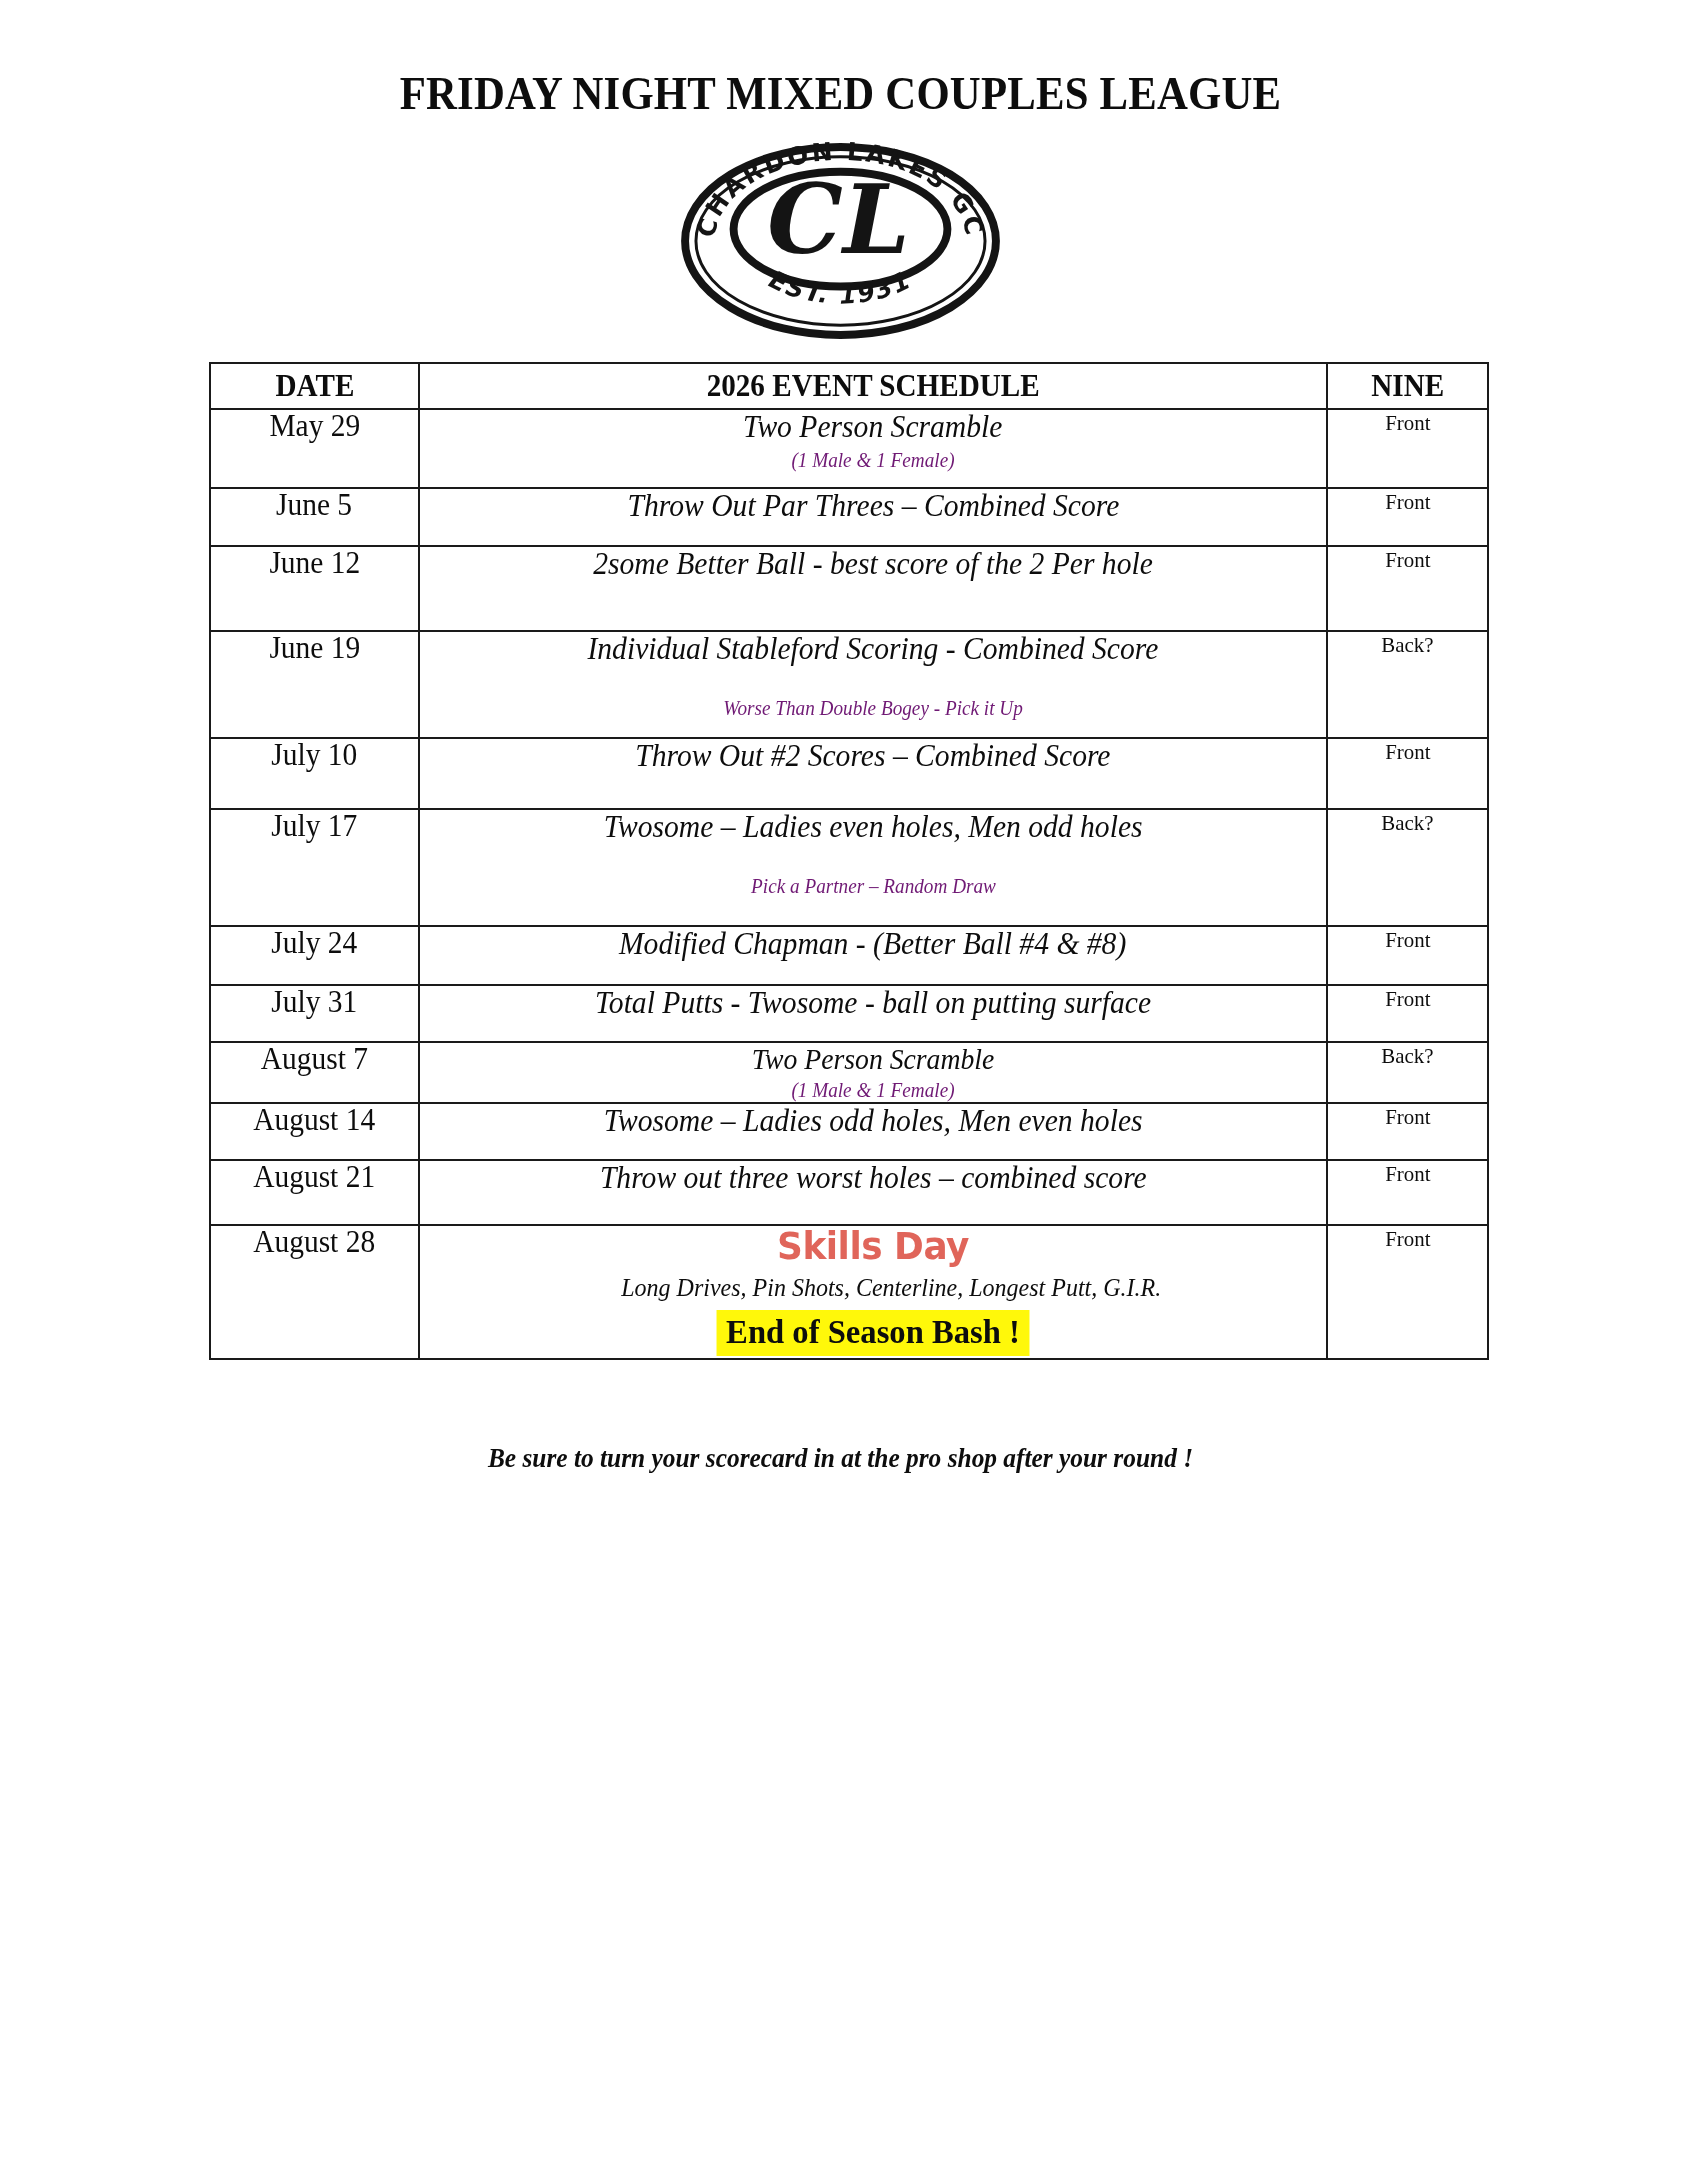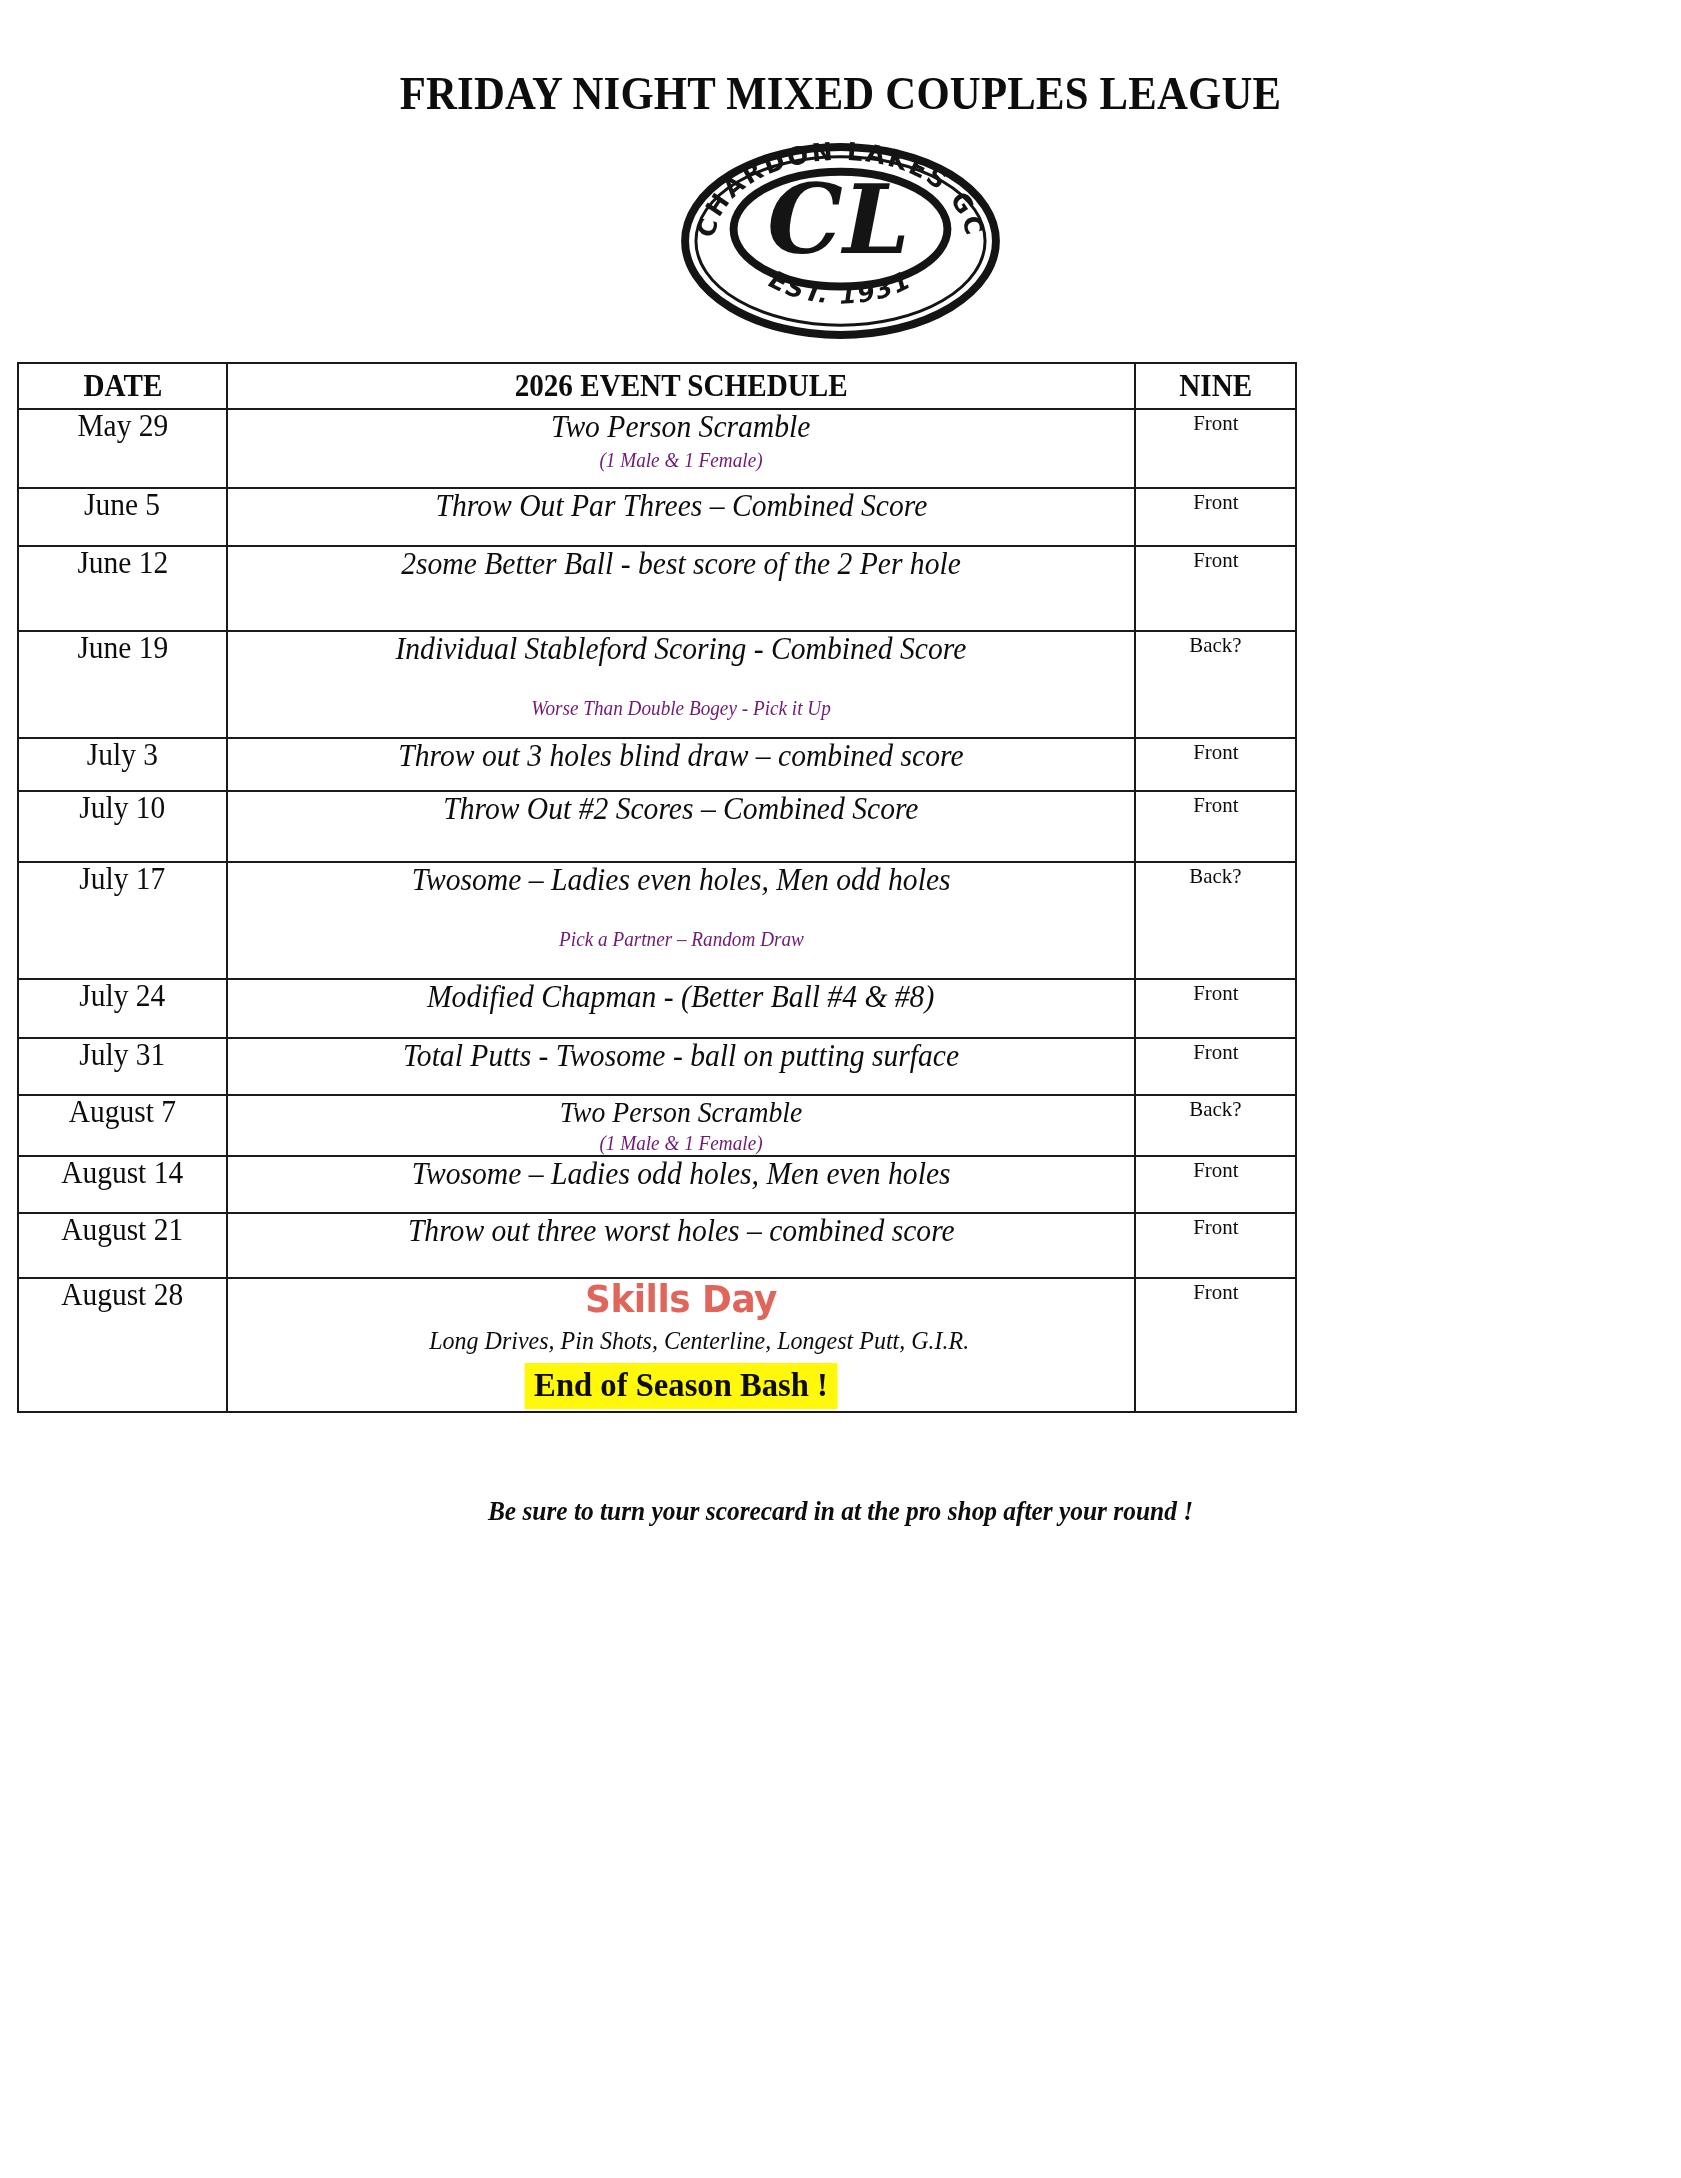--- a/index.html
+++ b/index.html
@@ -39,21 +39,21 @@
     display: flex;
     justify-content: center;
     margin-top: 22px;
     margin-bottom: 10px;
   }
   .logo-svg { display: block; }
 
   
   .sched-wrap {
     display: flex;
-    justify-content: flex-start;
+    justify-content: center;
     margin-top: 22px;
     padding-left: 17px;
   }
   table.schedule {
     border-collapse: collapse;
     width: 1278px;
     table-layout: fixed;
     background: #fff;
   }
   table.schedule td, table.schedule th {
@@ -254,29 +254,20 @@
             <span>June 19</span></td>
           <td class="event-cell">
             <span class="ev-main"><i>Individual Stableford Scoring - Combined Score</i></span>
             <span class="ev-sub-red spaced"><i>Worse Than Double Bogey - Pick it Up</i></span>
           </td>
           <td class="nine-cell">
             <span>Back?</span></td>
         </tr>
 
 
-        <tr style="height:53px">
-          <td class="date-cell">
-            <span>July 3</span></td>
-          <td class="event-cell">
-            <span class="ev-main"><i>Throw out 3 holes blind draw – combined score</i></span>
-          </td>
-          <td class="nine-cell">
-            <span>Front</span></td>
-        </tr>
 
         <tr style="height:71px">
           <td class="date-cell">
             <span>July 10</span></td>
           <td class="event-cell">
             <span class="ev-main"><i>Throw Out #2 Scores – Combined Score</i></span>
           </td>
           <td class="nine-cell">
             <span>Front</span></td>
         </tr>

